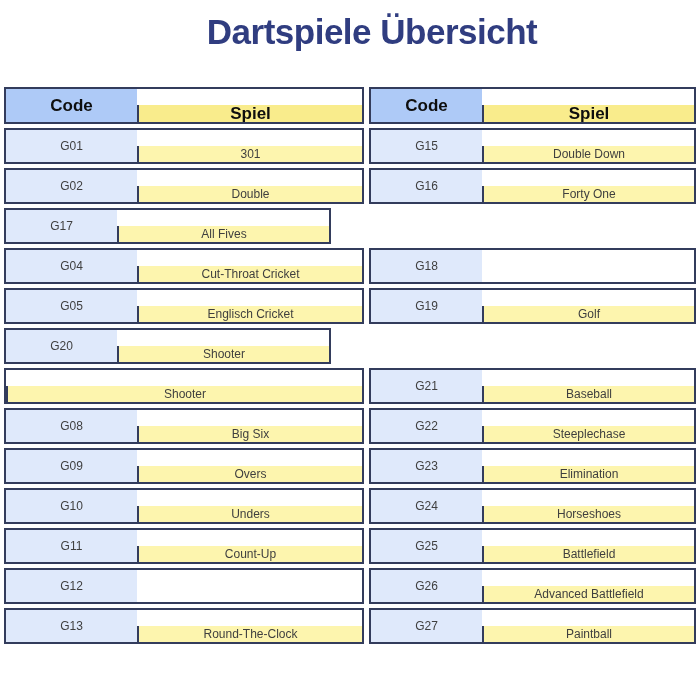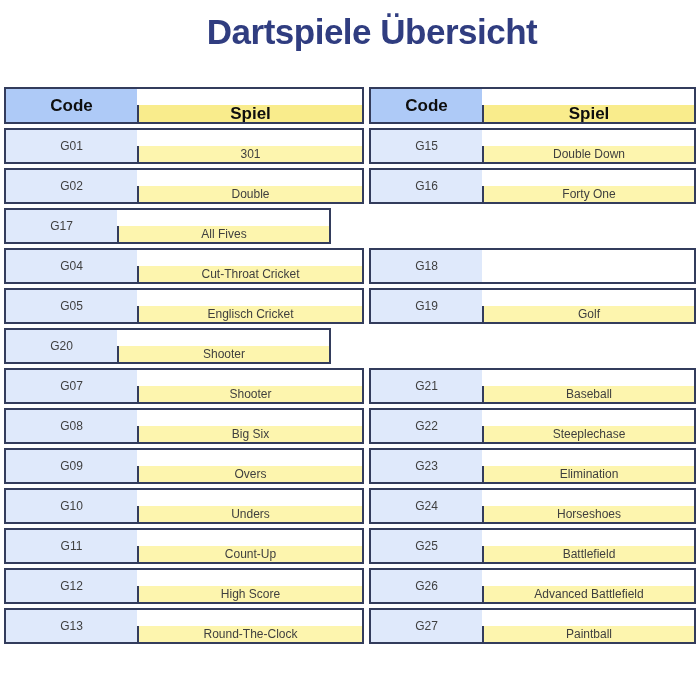--- a/index.html
+++ b/index.html
@@ -148,21 +148,20 @@
 
       <div class="row">
         <div class="box right">
           <div class="cell code body">G20</div>
           <div class="cell spiel body">Shooter</div>
         </div>
       </div>
 
       <div class="row">
         <div class="box left">
-          <div class="cell code body">G07</div>
           <div class="cell spiel body">Shooter</div>
         </div>
         <div class="box right">
           <div class="cell code body">G21</div>
           <div class="cell spiel body">Baseball</div>
         </div>
       </div>
 
       <div class="row">
         <div class="box left">
@@ -204,21 +203,20 @@
         </div>
         <div class="box right">
           <div class="cell code body">G25</div>
           <div class="cell spiel body">Battlefield</div>
         </div>
       </div>
 
       <div class="row">
         <div class="box left">
           <div class="cell code body">G12</div>
-          <div class="cell spiel body">High Score</div>
         </div>
         <div class="box right">
           <div class="cell code body">G26</div>
           <div class="cell spiel body">Advanced Battlefield</div>
         </div>
       </div>
 
       <div class="row">
         <div class="box left">
           <div class="cell code body">G13</div>

